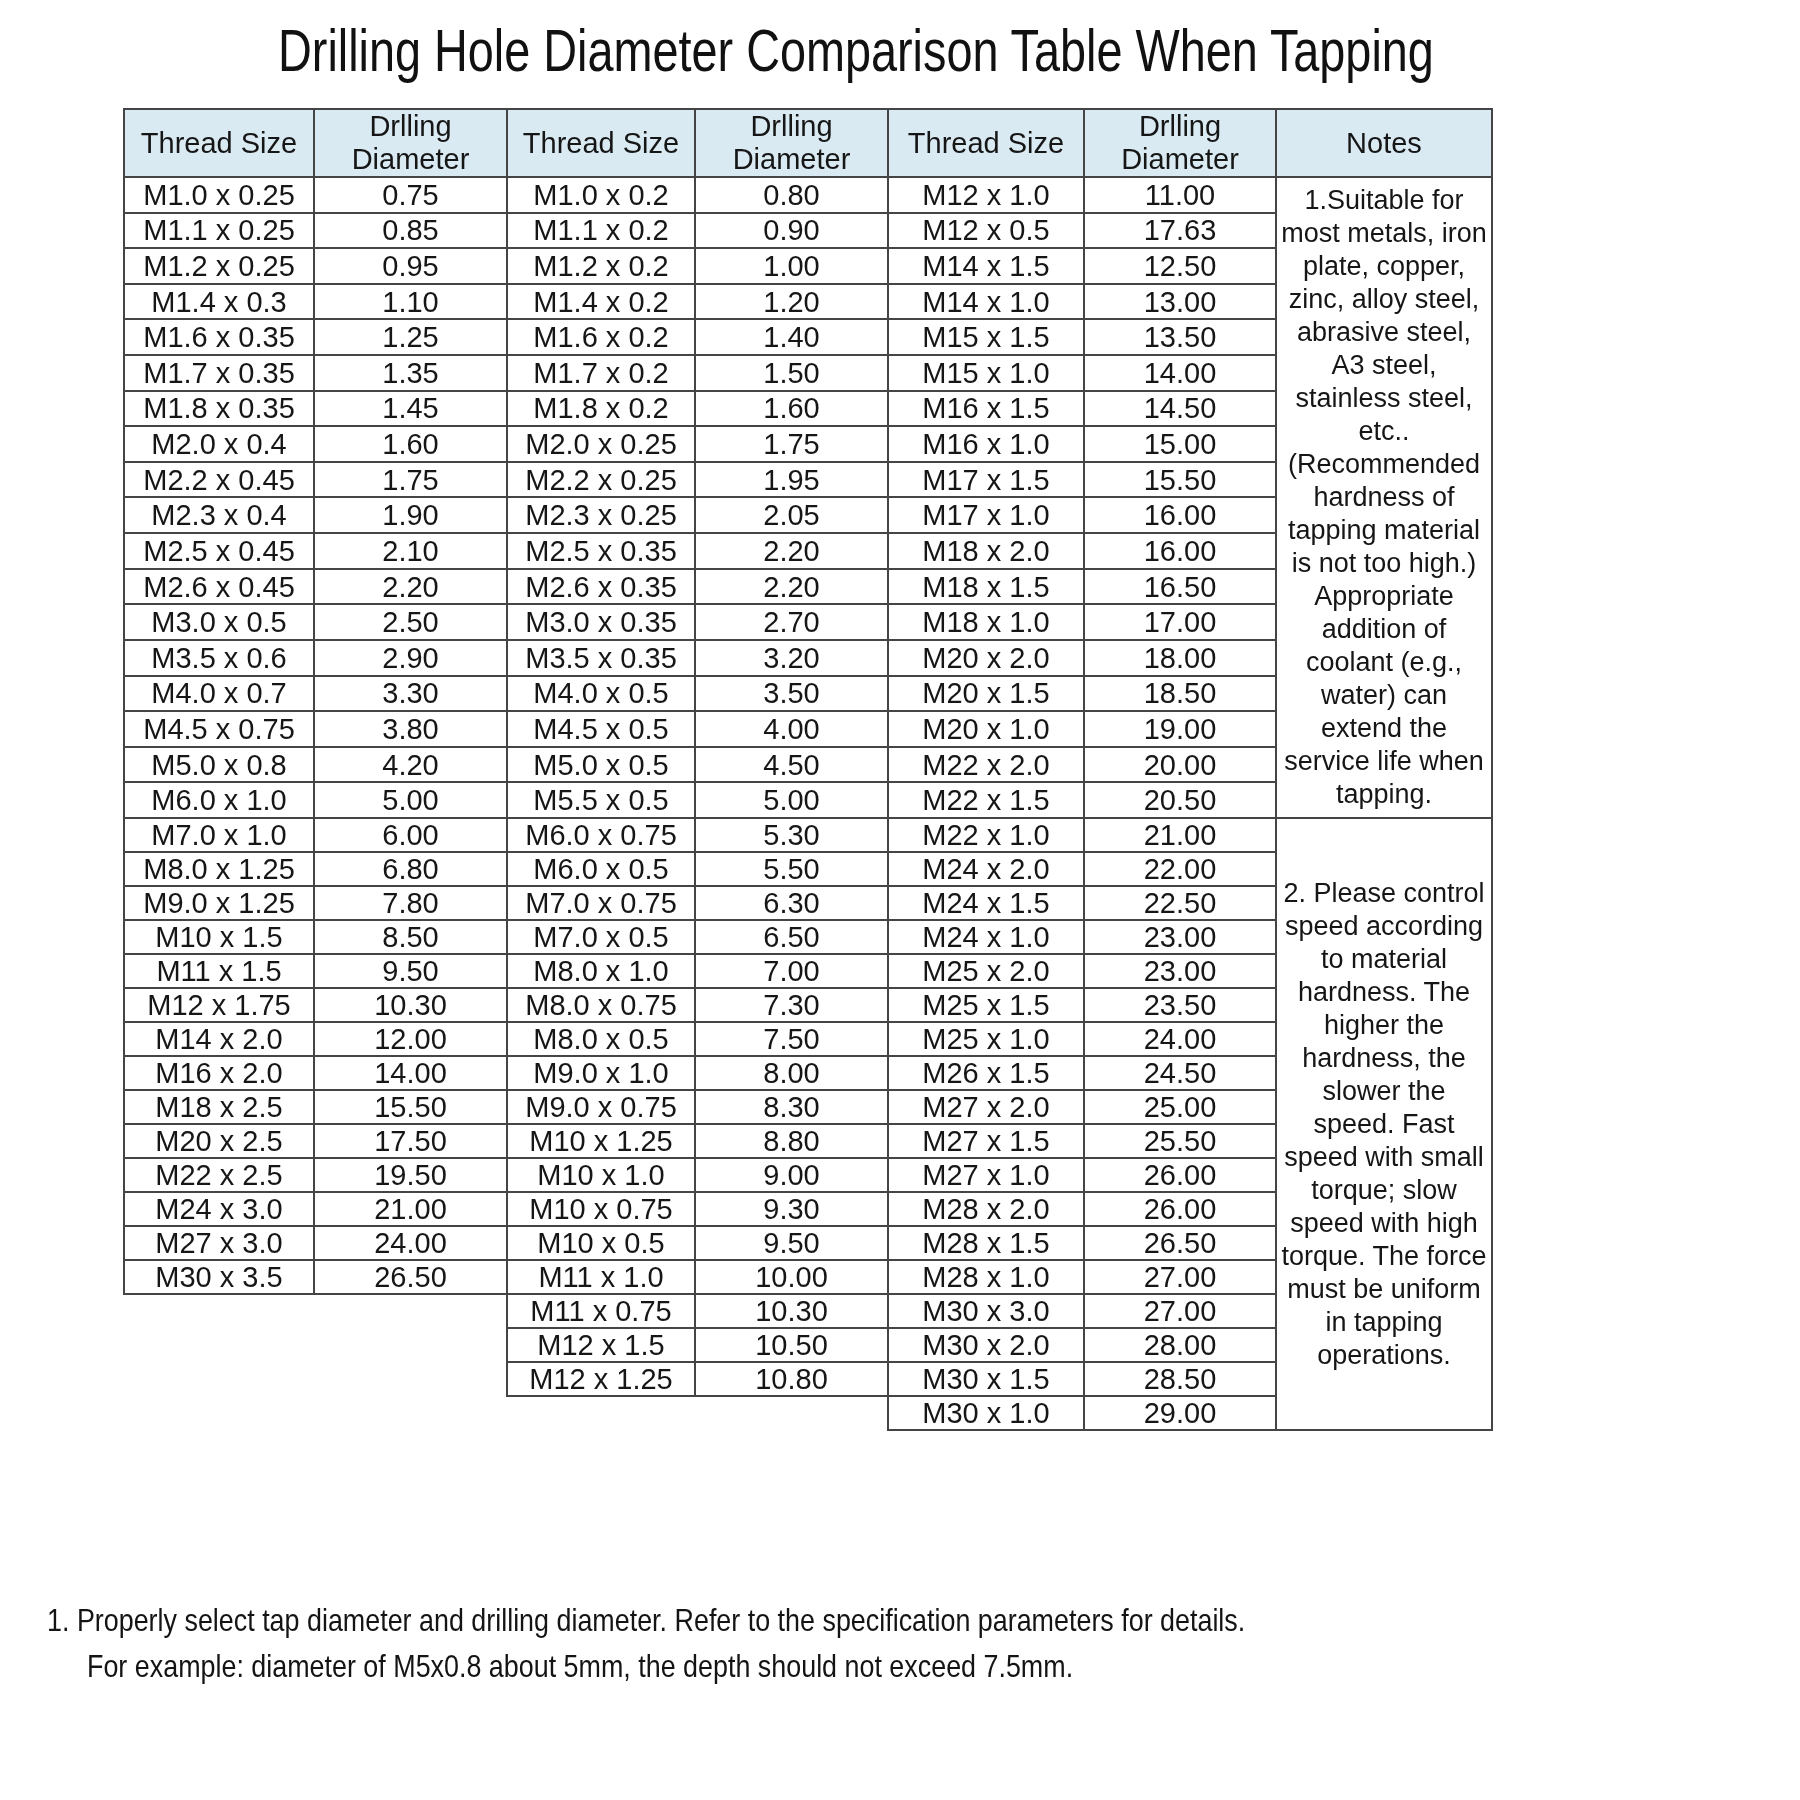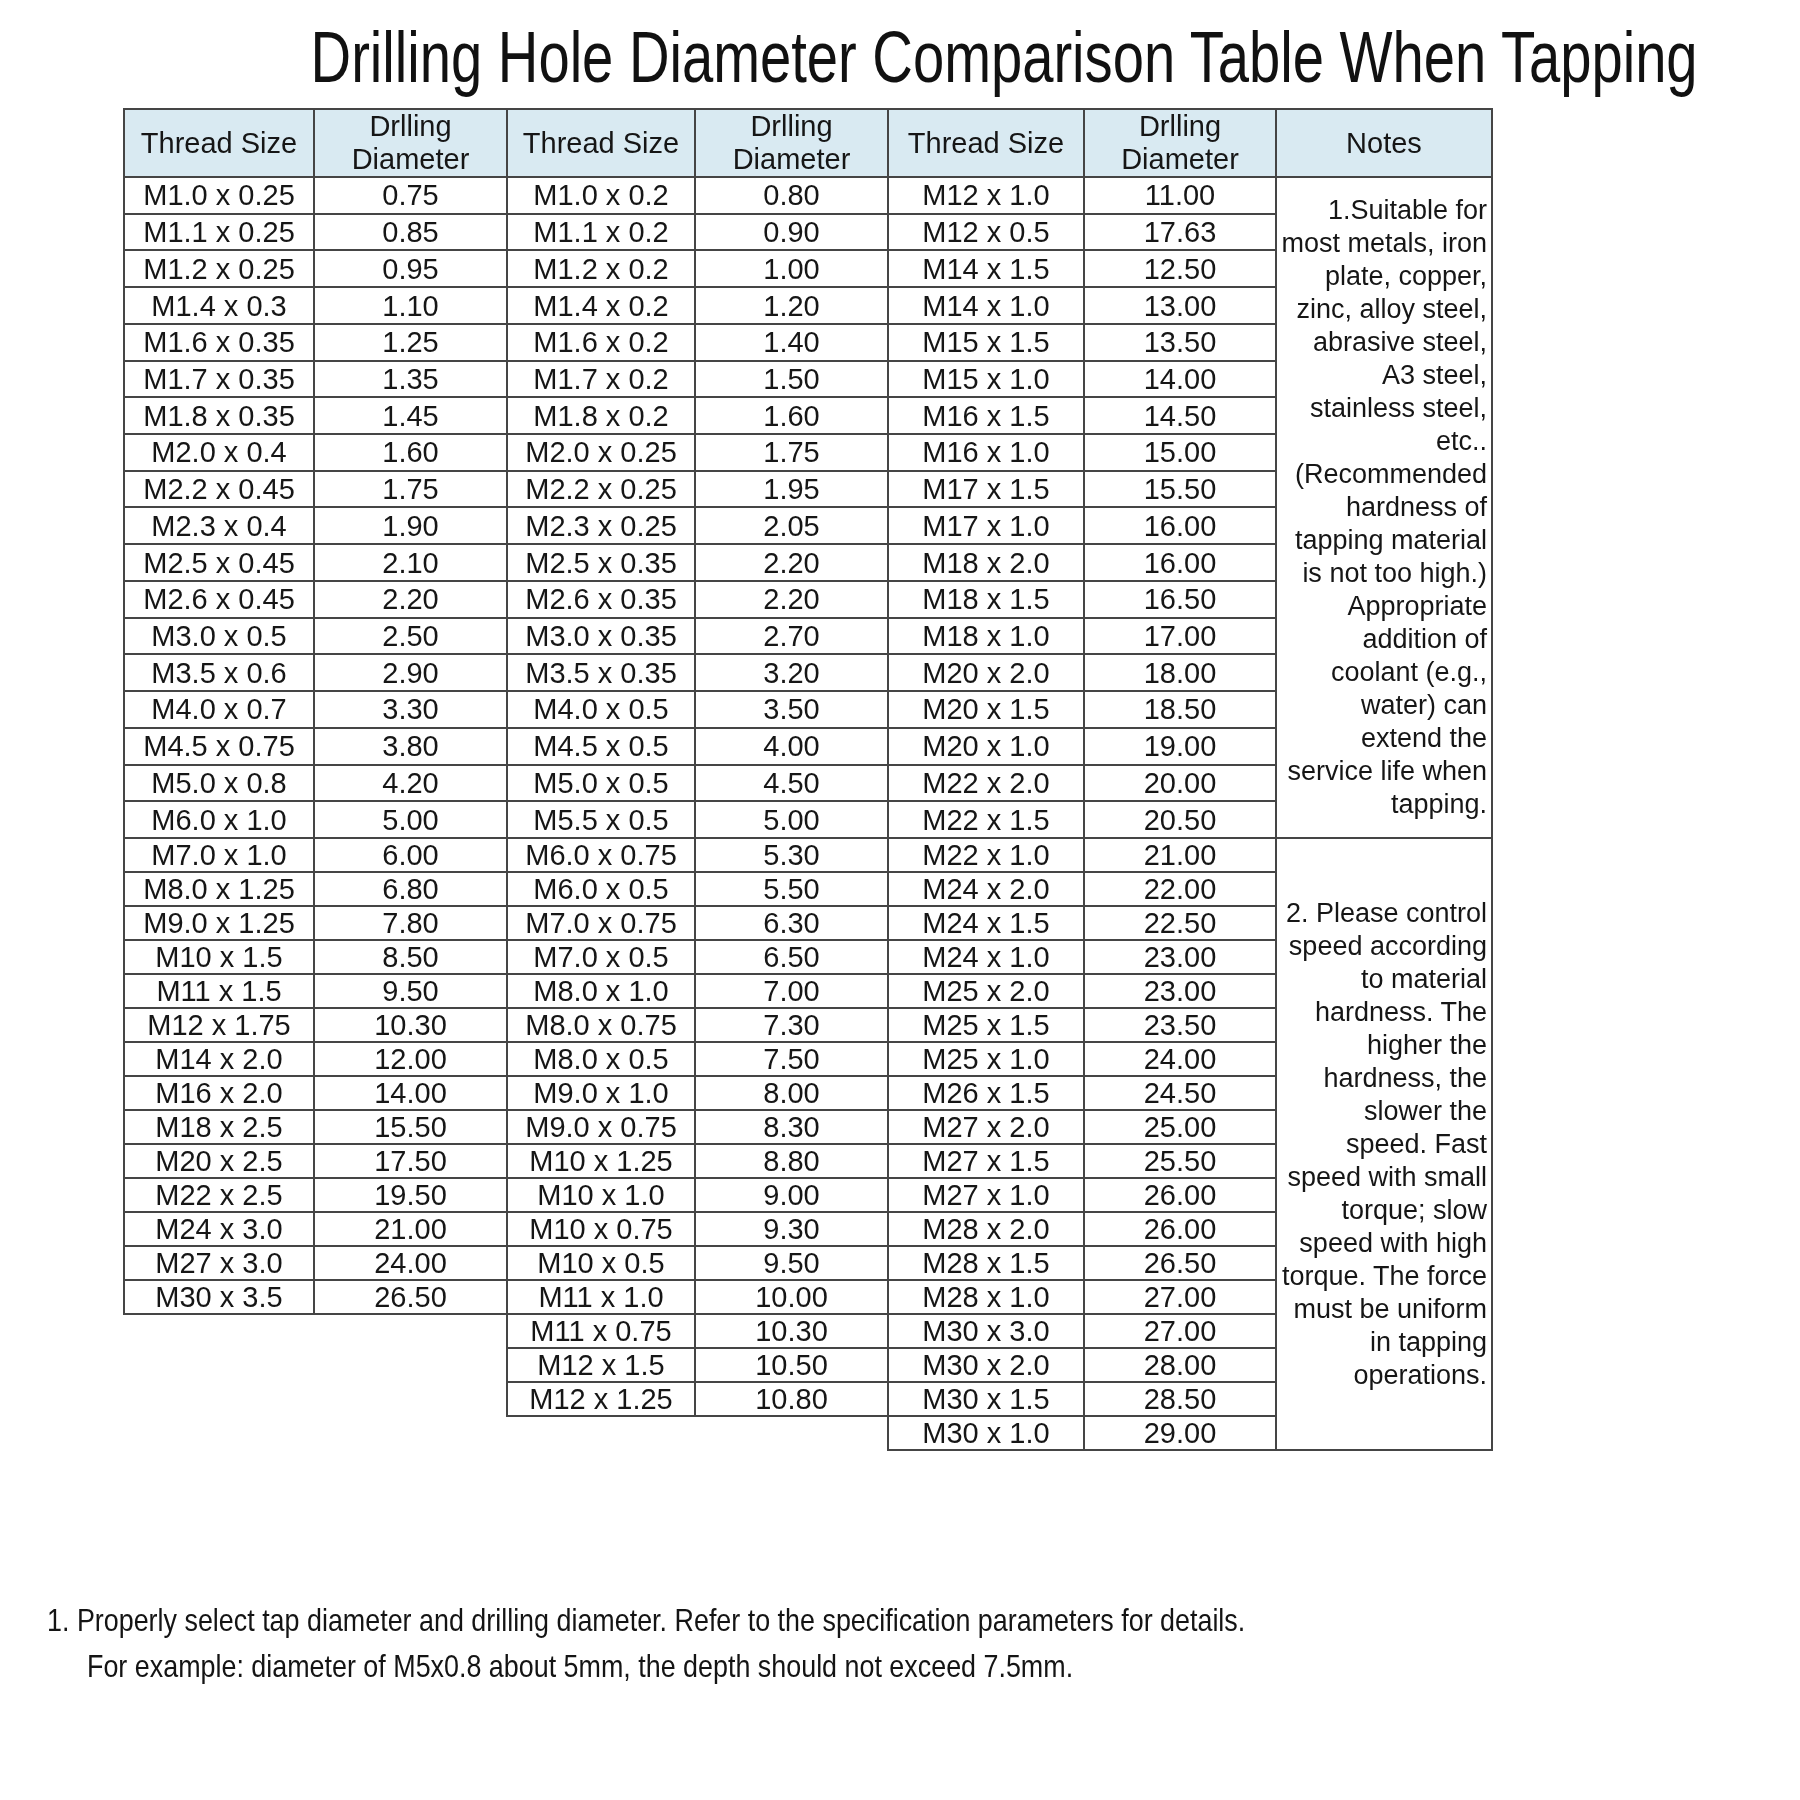--- a/index.html
+++ b/index.html
@@ -8,21 +8,21 @@
     width:1800px;height:1800px;
     background:#ffffff;
     font-family:"Liberation Sans", sans-serif;
     color:#161616;
     overflow:hidden;
   }
   .title{
     position:absolute;
     left:115px;top:16px;width:1368px;
     text-align:center;
-    font-size:72px;
+    font-size:60px;
     font-weight:400;
     white-space:nowrap;
     color:#111;
   }
   .narrow{display:inline-block;transform:scaleX(0.78);transform-origin:center;}
   table.spec{
     position:absolute;
     left:123px;top:108px;
     width:1368px;
     border-collapse:collapse;
@@ -48,23 +48,23 @@
     background:#fff;
     overflow:hidden;
   }
   .spec td.empty{
     border:none;
     background:#ffffff;
   }
   .spec td.notes{
     font-size:27px;
     line-height:33px;
-    text-align:right;
+    text-align:center;
     vertical-align:middle;
-    padding:16px 4px;
+    padding:6px 4px;
     white-space:normal;
     word-wrap:break-word;
   }
   .footer{
     position:absolute;
     left:47px;top:1602px;
     width:1760px;
     font-size:32px;
     color:#141414;
   }

